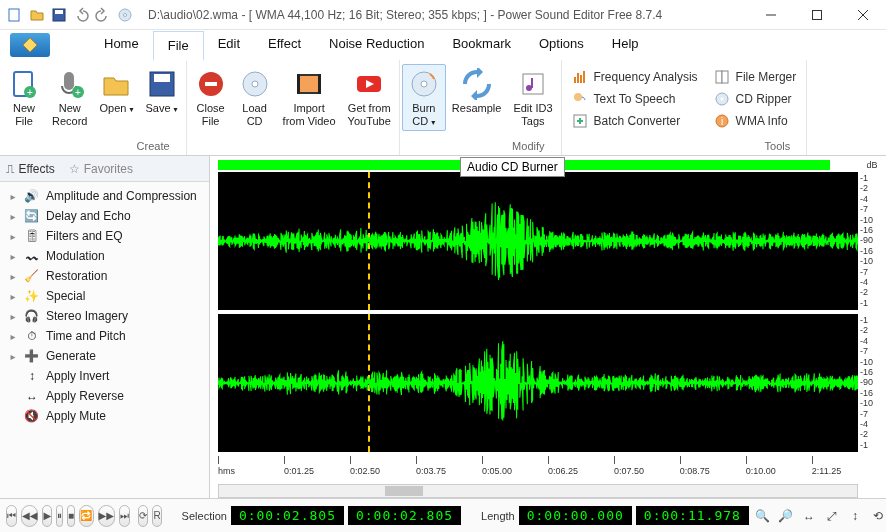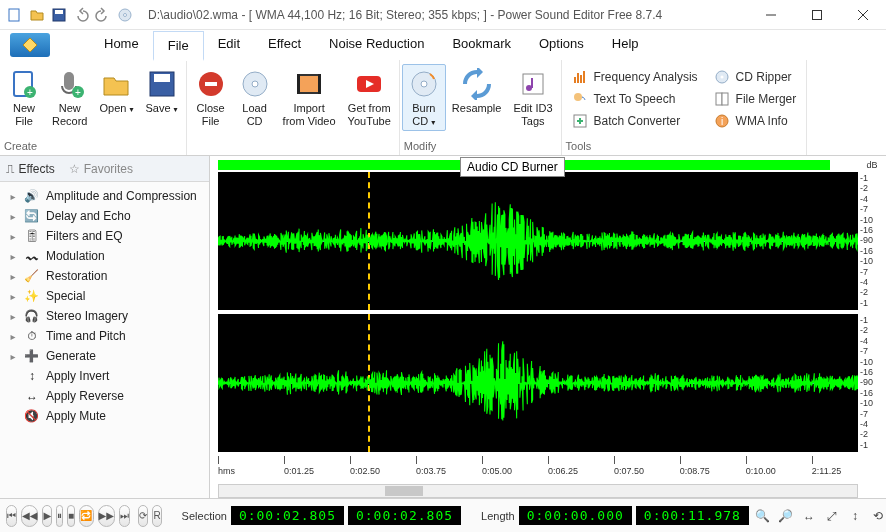--- a/index.html
+++ b/index.html
@@ -13,21 +13,21 @@
 .win-controls .wc { width: 46px; height: 30px; display: flex; align-items: center; justify-content: center; color: #555; cursor: pointer; }
 
 .menubar { height: 30px; display: flex; align-items: center; background: #fff; padding-left: 10px; gap: 26px; }
 .app-icon { width: 40px; height: 24px; background: linear-gradient(#4aa3df,#1e6fb8); border-radius: 3px; display:flex; align-items:center; justify-content:center; margin-right:14px; }
 .menu-item { padding: 6px 14px; font-size: 13px; cursor: pointer; color: #111; }
 .menu-item.active { border: 1px solid #c3daf5; border-bottom: 2px solid #fff; background: #fff; position: relative; top:1px; }
 
 .ribbon { height: 96px; background: #fff; border-bottom: 1px solid #d0d0d0; display: flex; }
 .ribbon-group { display: flex; flex-direction: column; border-right: 1px solid #e5e5e5; }
 .ribbon-row { flex:1; display:flex; align-items:flex-start; padding:4px 2px; }
-.ribbon-label { text-align:left; font-size:11px; color:#666; padding:1px 4px 3px; }
+.ribbon-label { text-align:right; font-size:11px; color:#666; padding:1px 16px 3px; }
 .rbtn { display:flex; flex-direction:column; align-items:center; justify-content:flex-start; padding:4px 6px; cursor:pointer; text-align:center; font-size:11px; line-height:1.15; color:#222; }
 .rbtn.active { border:1px solid #9cc2e8; background:#e6f2fc; border-radius:2px; padding:3px 5px; }
 .rbtn .ico { width:32px; height:32px; margin-bottom:2px; display:flex; align-items:center; justify-content:center; }
 .ribbon-small { padding:2px 4px; }
 .ribbon-small .srow { display:flex; align-items:center; height:22px; padding:0 4px; cursor:pointer; font-size:12px; color:#333; gap:6px; }
 .srow .sico { width:16px; height:16px; display:flex; align-items:center; justify-content:center; }
 
 .workspace { display:flex; height:calc(532px - 30px - 30px - 96px - 34px); }
 
 .sidebar { width:210px; border-right:1px solid #d0d0d0; display:flex; flex-direction:column; background:#fbfbfb; }
@@ -299,34 +299,34 @@
                 <path d="M5 8h6M8 5v6" stroke="#3cb371" stroke-width="2"></path>
               </svg>
             </span>
             <span>Batch Converter</span>
           </div>
         </div>
         <div class="ribbon-small">
           <div class="srow">
             <span class="sico">
               <svg width="16" height="16" viewBox="0 0 16 16">
+                <rect x="2" y="2" width="6" height="12" fill="#fff" stroke="#888"></rect>
+                <rect x="8" y="2" width="6" height="12" fill="#fff" stroke="#888"></rect>
+              </svg>
+            </span>
+            <span>File Merger</span>
+          </div>
+          <div class="srow">
+            <span class="sico">
+              <svg width="16" height="16" viewBox="0 0 16 16">
                 <circle cx="8" cy="8" r="6" fill="#e0eaf4" stroke="#94adc7"></circle>
                 <circle cx="8" cy="8" r="1.5" fill="#fff"></circle>
               </svg>
             </span>
             <span>CD Ripper</span>
-          </div>
-          <div class="srow">
-            <span class="sico">
-              <svg width="16" height="16" viewBox="0 0 16 16">
-                <rect x="2" y="2" width="6" height="12" fill="#fff" stroke="#888"></rect>
-                <rect x="8" y="2" width="6" height="12" fill="#fff" stroke="#888"></rect>
-              </svg>
-            </span>
-            <span>File Merger</span>
           </div>
           <div class="srow">
             <span class="sico">
               <svg width="16" height="16" viewBox="0 0 16 16">
                 <circle cx="8" cy="8" r="6" fill="#f4a259" stroke="#c97a2a"></circle>
                 <text x="8" y="12" font-size="10" text-anchor="middle" fill="#fff">i</text>
               </svg>
             </span>
             <span>WMA Info</span>
           </div>

